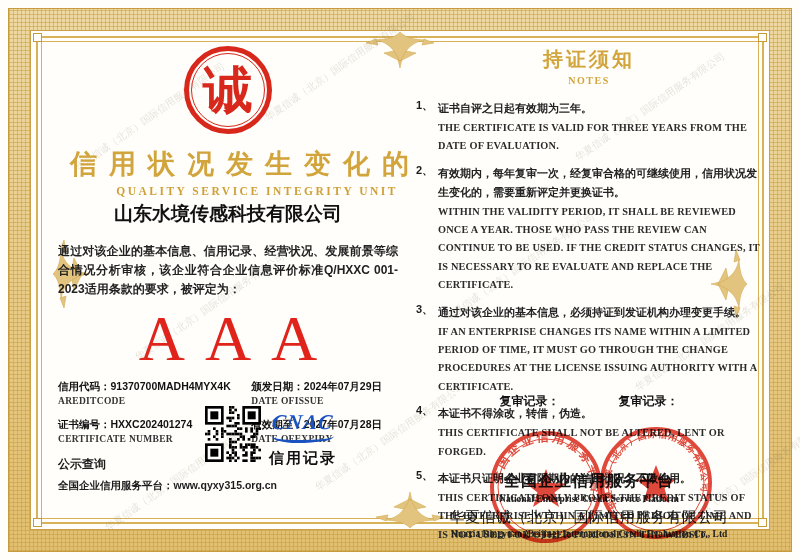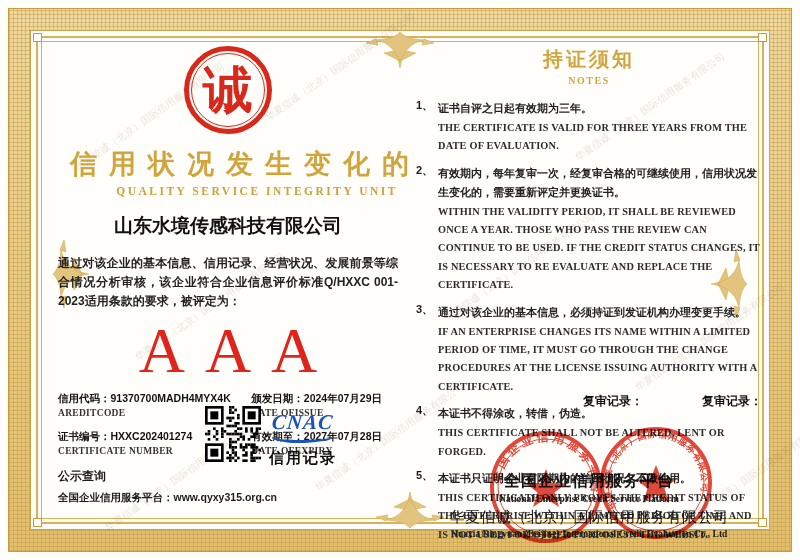--- a/index.html
+++ b/index.html
@@ -33,21 +33,21 @@
   .left-col{position:absolute;left:58px;top:46px;width:340px;}
   .seal{width:88px;height:88px;margin:0 auto;border:5px solid #d8281c;border-radius:50%;
     display:flex;align-items:center;justify-content:center;box-sizing:border-box;position:relative;}
   .seal::after{content:"";position:absolute;inset:2px;border:1px solid #d8281c;border-radius:50%;}
   .seal-char{font-size:50px;line-height:1;color:#d8281c;font-weight:bold;
     font-family:"Liberation Serif",serif;}
   .cert-title{margin-top:12px;text-align:center;font-size:27px;font-weight:bold;
     color:#d2a43c;letter-spacing:12px;text-indent:12px;white-space:nowrap;}
   .cert-subtitle{margin-top:3px;text-align:right;font-size:11.5px;font-weight:bold;
     color:#cfa039;letter-spacing:2.5px;font-family:"Liberation Serif",serif;}
-  .company{margin-top:16px;text-align:center;font-size:19px;font-weight:bold;color:#111;}
+  .company{margin-top:4px;text-align:center;font-size:19px;font-weight:bold;color:#111;}
   .statement{margin-top:15px;font-size:12px;font-weight:bold;line-height:1.6;
     text-align:justify;color:#222;}
   .rating{margin-top:4px;text-align:center;font-size:64px;color:#e0241b;
     font-family:"Liberation Serif",serif;letter-spacing:20px;text-indent:20px;line-height:1.1;}
   .fields{margin-top:6px;display:grid;grid-template-columns:1.25fr 1fr;
     column-gap:10px;row-gap:12px;}
   .field-line{font-size:10.5px;font-weight:bold;color:#111;white-space:nowrap;}
   .field-sub{font-size:9.5px;color:#333;font-family:"Liberation Serif",serif;
     font-weight:600;margin-top:2px;letter-spacing:.3px;}
   .query-title{margin-top:12px;font-size:12px;font-weight:bold;}
@@ -65,21 +65,21 @@
   .notes-title{text-align:center;font-size:20px;font-weight:bold;color:#d2a43c;letter-spacing:3px;}
   .notes-sub{text-align:center;font-size:10px;font-weight:bold;color:#d2a43c;
     letter-spacing:1.5px;margin-top:2px;font-family:"Liberation Serif",serif;}
   .notes-list{margin-top:12px;}
   .note{display:flex;gap:4px;margin-bottom:9px;}
   .note-num{font-size:11px;font-weight:bold;flex:0 0 18px;}
   .note-zh{font-size:11px;font-weight:bold;color:#222;line-height:1.45;}
   .note-en{font-size:10.3px;color:#2b2b2b;font-family:"Liberation Serif",serif;
     font-weight:600;line-height:1.4;letter-spacing:.2px;}
   .review-row{position:absolute;left:0;top:347px;width:100%;display:flex;
-    justify-content:flex-end;gap:59px;}
+    justify-content:center;gap:59px;}
   .review-label{font-size:12px;font-weight:bold;color:#111;}
   .issuer{position:absolute;left:0;top:425px;width:100%;text-align:center;}
   .issuer-zh1{font-size:16px;font-weight:bold;color:#161616;letter-spacing:1px;}
   .issuer-en1{font-size:9.5px;color:#222;font-family:"Liberation Serif",serif;font-weight:600;margin-top:2px;}
   .issuer-zh2{font-size:15px;color:#161616;margin-top:4px;letter-spacing:.5px;}
   .issuer-en2{font-size:9.5px;color:#222;font-family:"Liberation Serif",serif;font-weight:600;margin-top:2px;}
   .stamp{position:absolute;width:116px;height:116px;mix-blend-mode:multiply;opacity:.9;}
   .stamp-left{left:72px;top:383px;}
   .stamp-right{left:182px;top:379px;}
 </style>

